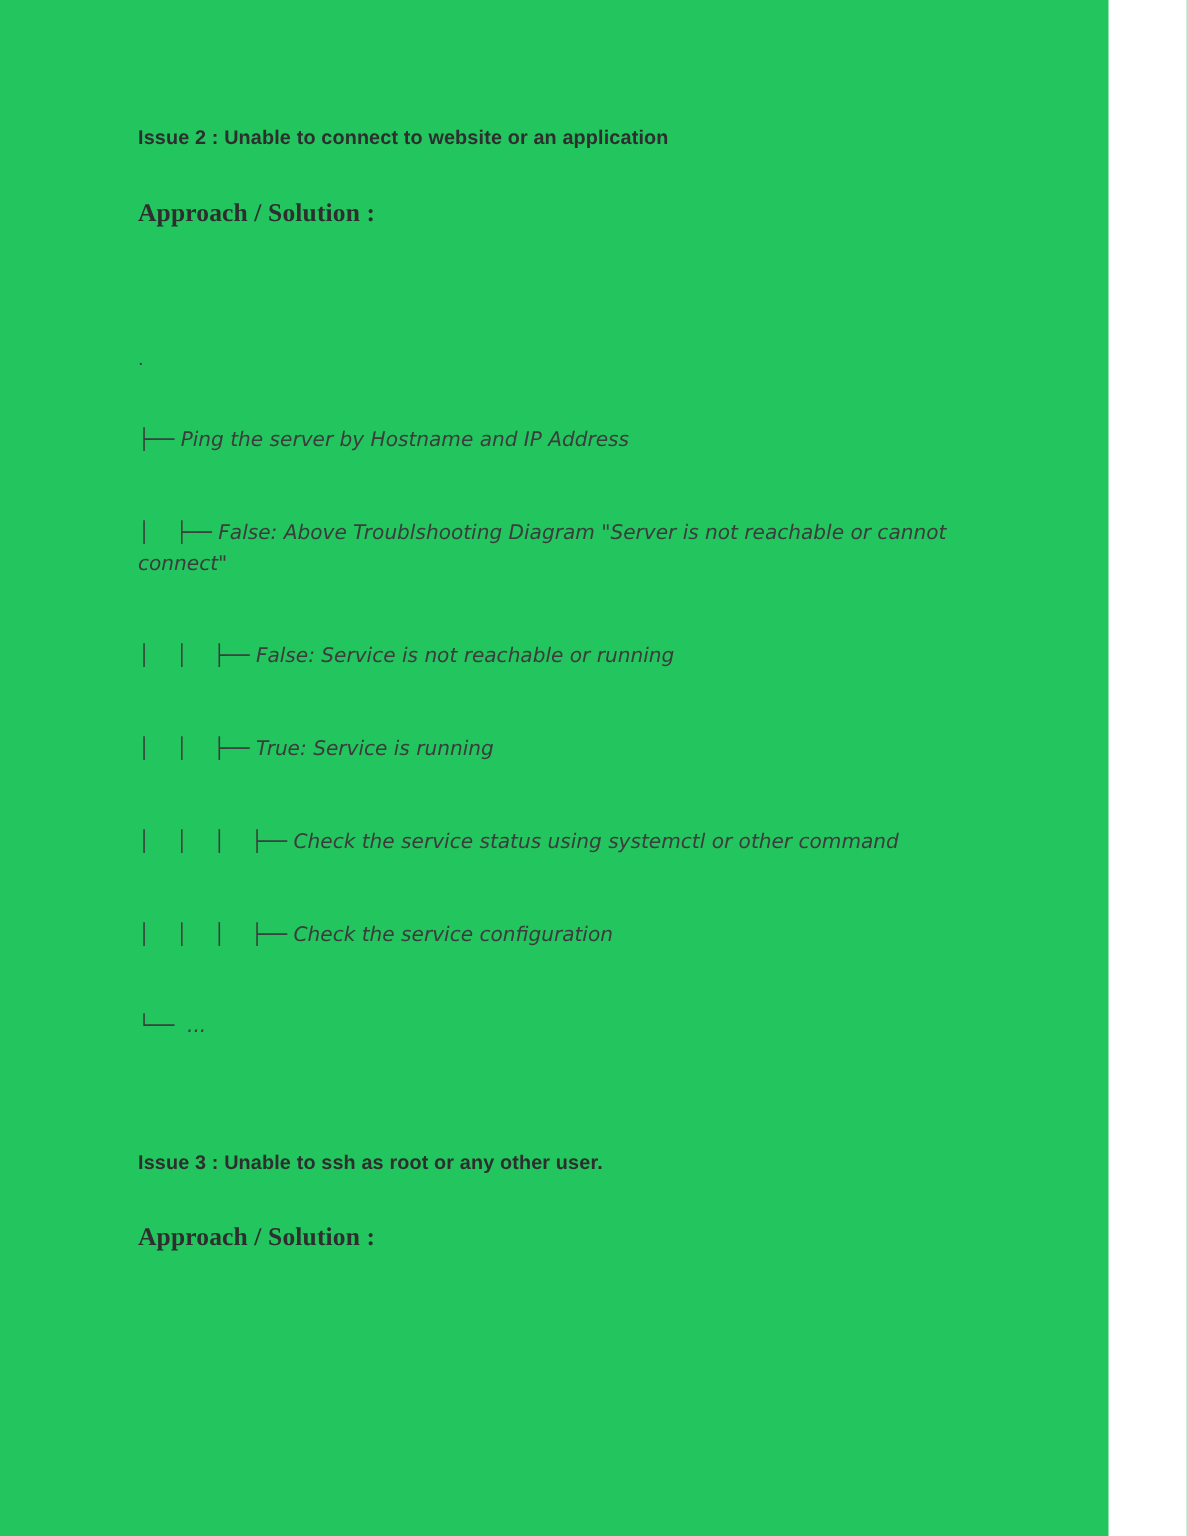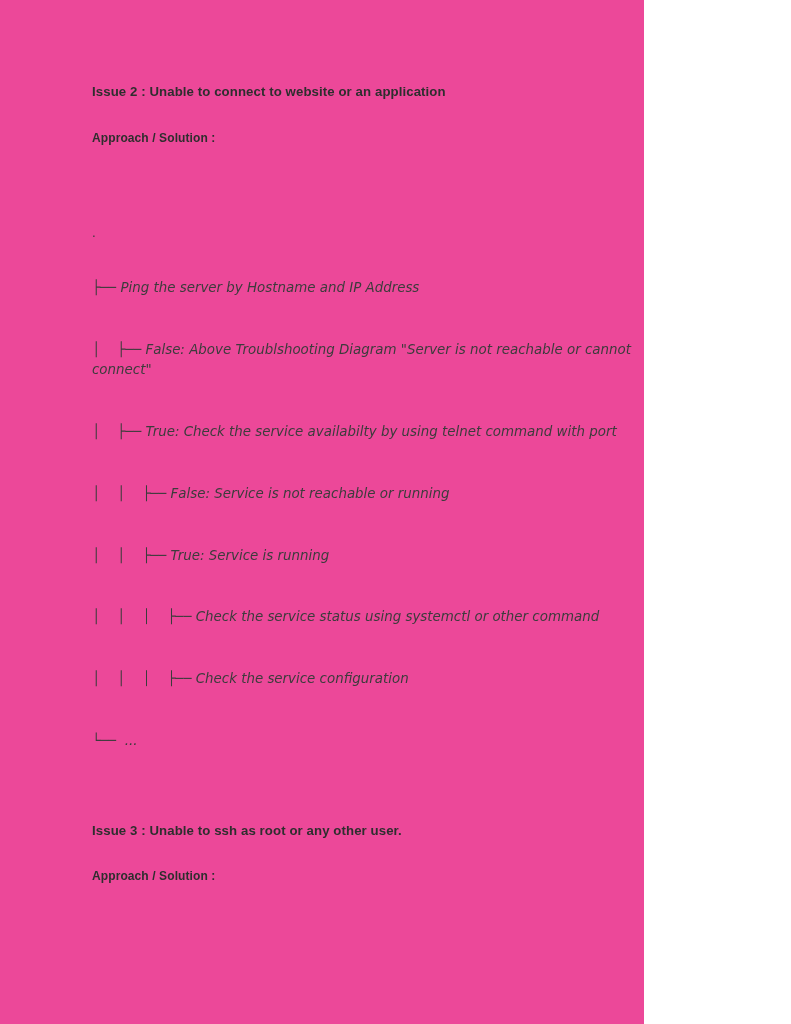--- a/index.html
+++ b/index.html
@@ -11,49 +11,50 @@
     width: 791px;
     height: 1024px;
     position: relative;
     font-family: "Liberation Sans", sans-serif;
     color: #3c3c3c;
     -webkit-font-smoothing: antialiased;
   }
   .page {
     position: absolute;
     left: 0; top: 0;
-    width: 644px;
+    width: 739px;
     height: 1024px;
-    background: #ec4899;
+    background: #22c55e;
     overflow: hidden;
   }
   .content {
     position: absolute;
     left: 92px;
     top: 84px;
     width: 565px;
   }
 
   .heading {
     font-size: 13.2px;
     font-weight: bold;
     color: #2e2e2e;
     line-height: 1.25;
     letter-spacing: 0.1px;
     margin: 0;
     white-space: pre;
   }
   .sub-heading {
-    font-size: 12px;
+    font-size: 17px;
     font-weight: bold;
     color: #2e2e2e;
     line-height: 1.25;
     letter-spacing: 0.1px;
     margin: 0;
     white-space: pre;
+    font-family: Liberation Serif, serif;
   }
 
   .gap-after-heading { height: 30px; }
   .gap-after-sub { height: 42px; }
   .gap-after-tree { height: 30px; }
 
   
   .tree {
     font-size: 13.4px;
     line-height: 20.6px;
@@ -87,21 +88,20 @@
   <div class="content">
 
     <h2 class="heading">Issue 2 : Unable to connect to website or an application</h2>
     <div class="gap-after-heading"></div>
     <h3 class="sub-heading">Approach / Solution :</h3>
     <div class="gap-after-sub"></div>
     <div class="tree">
       <span class="dot">.</span>
       <span class="tree-line rail">├── Ping the server by Hostname and IP Address</span>
       <span class="tree-line rail">│    ├── False: Above Troublshooting Diagram "Server is not reachable or cannot connect"</span>
-      <span class="tree-line rail">│    ├── True: Check the service availabilty by using telnet command with port</span>
       <span class="tree-line rail">│    │    ├── False: Service is not reachable or running</span>
       <span class="tree-line rail">│    │    ├── True: Service is running</span>
       <span class="tree-line rail">│    │    │    ├── Check the service status using systemctl or other command</span>
       <span class="tree-line rail">│    │    │    ├── Check the service configuration</span>
       <span class="tree-line rail">└──  ...</span>
     </div>
     <div class="gap-after-tree"></div>
 
     <h2 class="heading">Issue 3 : Unable to ssh as root or any other user.</h2>
     <div class="gap-after-heading"></div>

